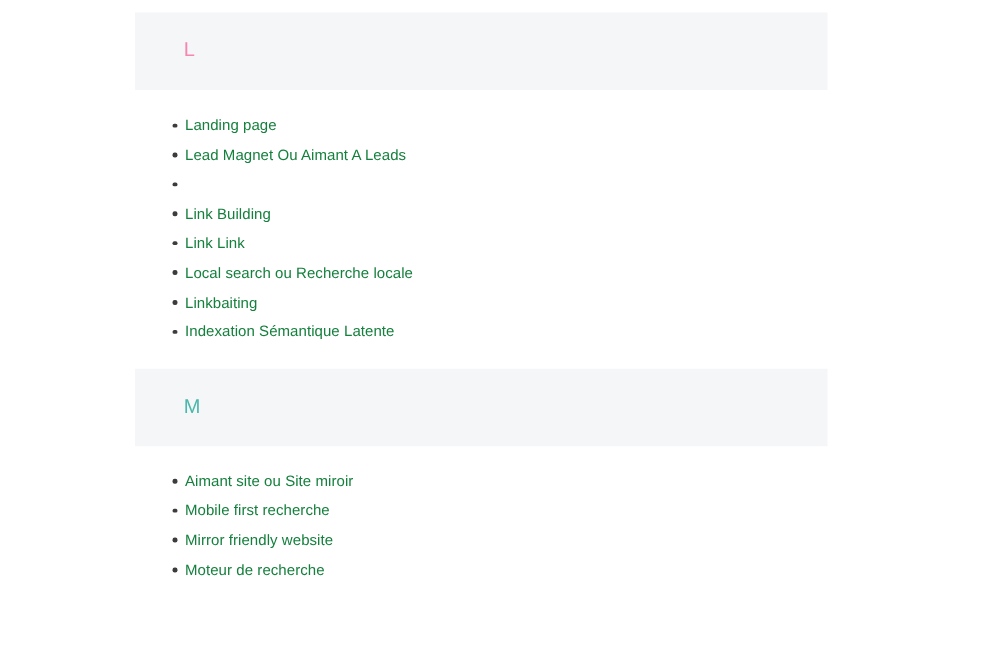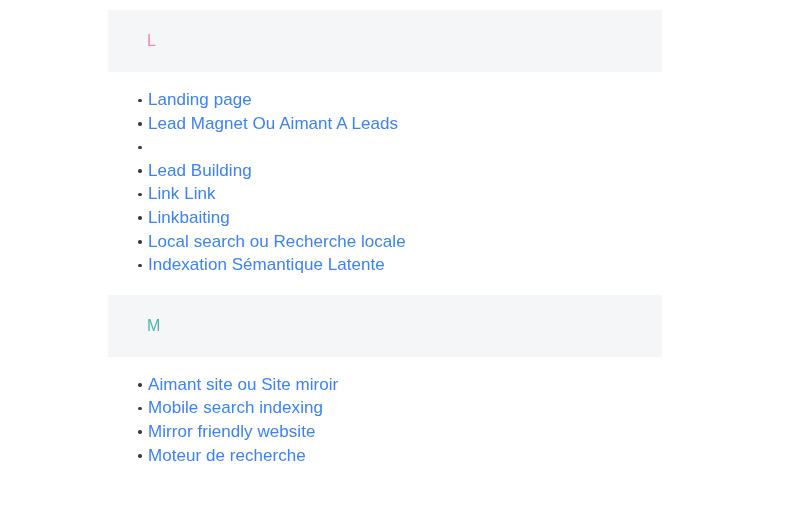--- a/index.html
+++ b/index.html
@@ -74,23 +74,23 @@
     position: absolute;
     left: 138px;
     top: 10.5px;
     width: 3.5px;
     height: 3.5px;
     background: #3c3c3c;
     border-radius: 50%;
   }
 
   .term-link {
-    color: #3b82f6;
+    color: #15803d;
     text-decoration: none;
-    font-size: 17px;
+    font-size: 12px;
     letter-spacing: 0.05px;
     text-align: right;
   }
 
   
   .gap-after-header { height: 16px; }
   .gap-after-list   { height: 18px; }
 </style>
 </head>
 <body>
@@ -113,33 +113,33 @@
         </li>
         <li class="term-item">
           <span class="term-bullet"></span>
           <a href="#" class="term-link">Lead Magnet Ou Aimant A Leads</a>
         </li>
         <li class="term-item">
           <span class="term-bullet"></span>
         </li>
         <li class="term-item">
           <span class="term-bullet"></span>
-          <a href="#" class="term-link">Lead Building</a>
+          <a href="#" class="term-link">Link Building</a>
         </li>
         <li class="term-item">
           <span class="term-bullet"></span>
           <a href="#" class="term-link">Link Link</a>
         </li>
         <li class="term-item">
           <span class="term-bullet"></span>
-          <a href="#" class="term-link">Linkbaiting</a>
+          <a href="#" class="term-link">Local search ou Recherche locale</a>
         </li>
         <li class="term-item">
           <span class="term-bullet"></span>
-          <a href="#" class="term-link">Local search ou Recherche locale</a>
+          <a href="#" class="term-link">Linkbaiting</a>
         </li>
         <li class="term-item">
           <span class="term-bullet"></span>
           <a href="#" class="term-link">Indexation Sémantique Latente</a>
         </li>
       </ul>
     </section>
 
     <div class="gap-after-list"></div>
 
@@ -148,21 +148,21 @@
         <span class="section-letter letter-teal">M</span>
       </div>
       <div class="gap-after-header"></div>
       <ul class="term-list">
         <li class="term-item">
           <span class="term-bullet"></span>
           <a href="#" class="term-link">Aimant site ou Site miroir</a>
         </li>
         <li class="term-item">
           <span class="term-bullet"></span>
-          <a href="#" class="term-link">Mobile search indexing</a>
+          <a href="#" class="term-link">Mobile first recherche</a>
         </li>
         <li class="term-item">
           <span class="term-bullet"></span>
           <a href="#" class="term-link">Mirror friendly website</a>
         </li>
         <li class="term-item">
           <span class="term-bullet"></span>
           <a href="#" class="term-link">Moteur de recherche</a>
         </li>
       </ul>

